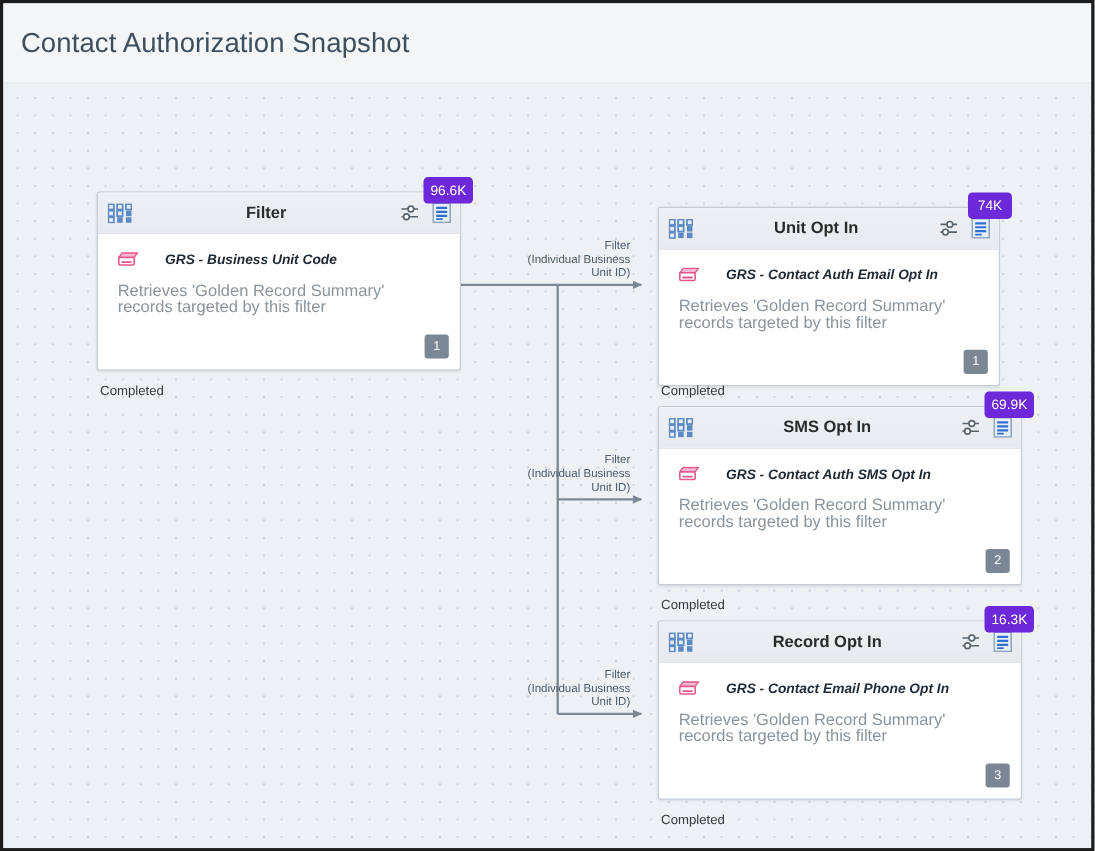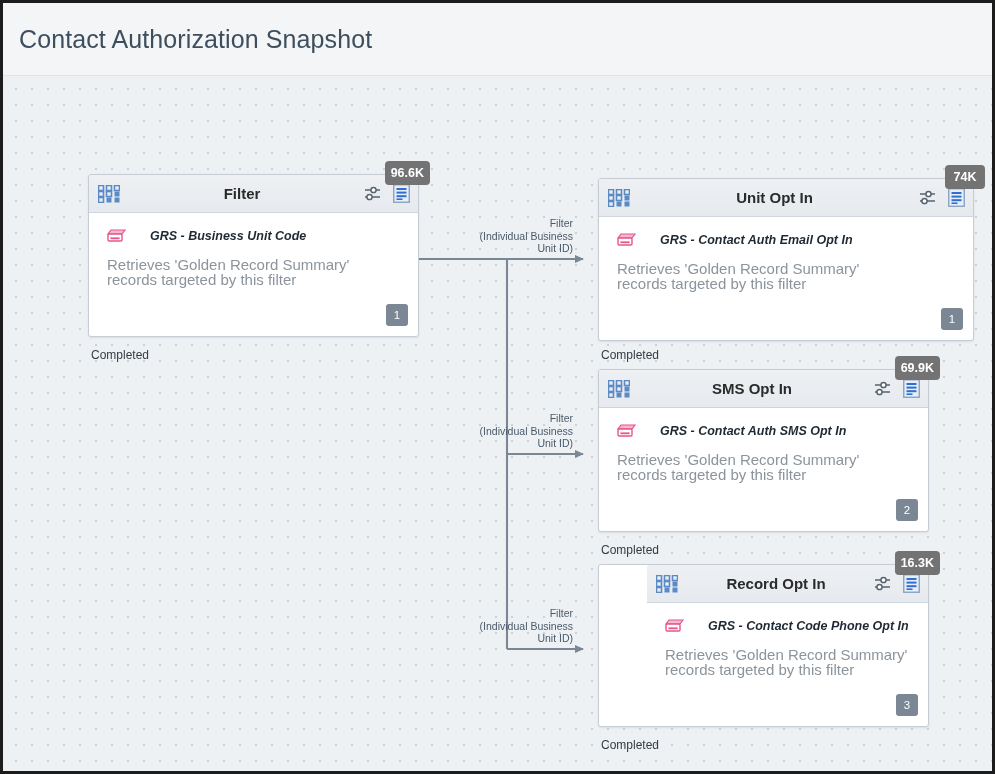--- a/index.html
+++ b/index.html
@@ -124,25 +124,25 @@
     color: #ffffff;
     font-size: 11.5px;
     display: flex; align-items:center; justify-content:center;
   }
   .count-badge {
     position: absolute;
     top: -14px; right: -12px;
     min-width: 40px;
     height: 24px;
     padding: 0 6px;
-    background: #737373;
+    background: #6d28d9;
     border-radius: 4px;
     color: #ffffff;
     font-size: 12.5px;
-    font-weight: 700;
+    font-weight: 400;
     display:flex; align-items:center; justify-content:center;
     white-space: nowrap;
     z-index: 5;
   }
   .status-label {
     position: absolute;
     font-size: 12px;
     color: #333b42;
     white-space: nowrap;
   }
@@ -233,21 +233,21 @@
             </svg>
           </span>
           <span class="field-name">GRS - Business Unit Code</span>
         </div>
         <div class="node-desc">Retrieves 'Golden Record Summary' records targeted by this filter</div>
         <div class="seq-badge">1</div>
       </div>
     </div>
     <div class="status-label" style="left:88px; top:272px;">Completed</div>
 
-    <div class="node" style="left:595px; top:102px; width:376px; height:163px;">
+    <div class="node" style="left:595px; top:112px; width:311px; height:163px;">
       <div class="count-badge">74K</div>
       <div class="node-header">
         <span class="grid-icon">
           <svg viewBox="0 0 22 18" width="22" height="18">
             <rect x="0.5" y="0.5" width="5" height="5" fill="none" stroke="#5b8ac6" stroke-width="1.6"></rect>
             <rect x="8.5" y="0.5" width="5" height="5" fill="none" stroke="#5b8ac6" stroke-width="1.6"></rect>
             <rect x="16.5" y="0.5" width="5" height="5" fill="none" stroke="#5b8ac6" stroke-width="1.6"></rect>
             <rect x="0.5" y="6.5" width="5" height="5" fill="none" stroke="#5b8ac6" stroke-width="1.6"></rect>
             <rect x="8.5" y="6.5" width="5" height="5" fill="none" stroke="#5b8ac6" stroke-width="1.6"></rect>
             <rect x="16.5" y="6.5" width="5" height="5" fill="#5b8ac6"></rect>
@@ -337,21 +337,21 @@
             </svg>
           </span>
           <span class="field-name">GRS - Contact Auth SMS Opt In</span>
         </div>
         <div class="node-desc">Retrieves 'Golden Record Summary' records targeted by this filter</div>
         <div class="seq-badge">2</div>
       </div>
     </div>
     <div class="status-label" style="left:598px; top:467px;">Completed</div>
 
-    <div class="node" style="left:595px; top:488px; width:331px; height:163px;padding-left:48px;">
+    <div class="node" style="left:595px; top:488px; width:331px; height:163px;">
       <div class="count-badge">16.3K</div>
       <div class="node-header">
         <span class="grid-icon">
           <svg viewBox="0 0 22 18" width="22" height="18">
             <rect x="0.5" y="0.5" width="5" height="5" fill="none" stroke="#5b8ac6" stroke-width="1.6"></rect>
             <rect x="8.5" y="0.5" width="5" height="5" fill="none" stroke="#5b8ac6" stroke-width="1.6"></rect>
             <rect x="16.5" y="0.5" width="5" height="5" fill="none" stroke="#5b8ac6" stroke-width="1.6"></rect>
             <rect x="0.5" y="6.5" width="5" height="5" fill="none" stroke="#5b8ac6" stroke-width="1.6"></rect>
             <rect x="8.5" y="6.5" width="5" height="5" fill="none" stroke="#5b8ac6" stroke-width="1.6"></rect>
             <rect x="16.5" y="6.5" width="5" height="5" fill="#5b8ac6"></rect>
@@ -381,21 +381,21 @@
       </div>
       <div class="node-body">
         <div class="field-row">
           <span class="db-icon">
             <svg viewBox="0 0 19 14" width="19" height="14">
               <path d="M4,1 L18,1 L15,5 L1,5 Z" fill="#f6b9d2" stroke="#e8548b" stroke-width="1.2"></path>
               <rect x="1" y="5" width="14" height="7" rx="1.2" fill="#ffffff" stroke="#e8548b" stroke-width="1.4"></rect>
               <line x1="3.4" y1="9.3" x2="12.6" y2="9.3" stroke="#e8548b" stroke-width="1.8"></line>
             </svg>
           </span>
-          <span class="field-name">GRS - Contact Code Phone Opt In</span>
+          <span class="field-name">GRS - Contact Email Phone Opt In</span>
         </div>
         <div class="node-desc">Retrieves 'Golden Record Summary' records targeted by this filter</div>
         <div class="seq-badge">3</div>
       </div>
     </div>
     <div class="status-label" style="left:598px; top:662px;">Completed</div>
 
   </div>
 </div>
 

